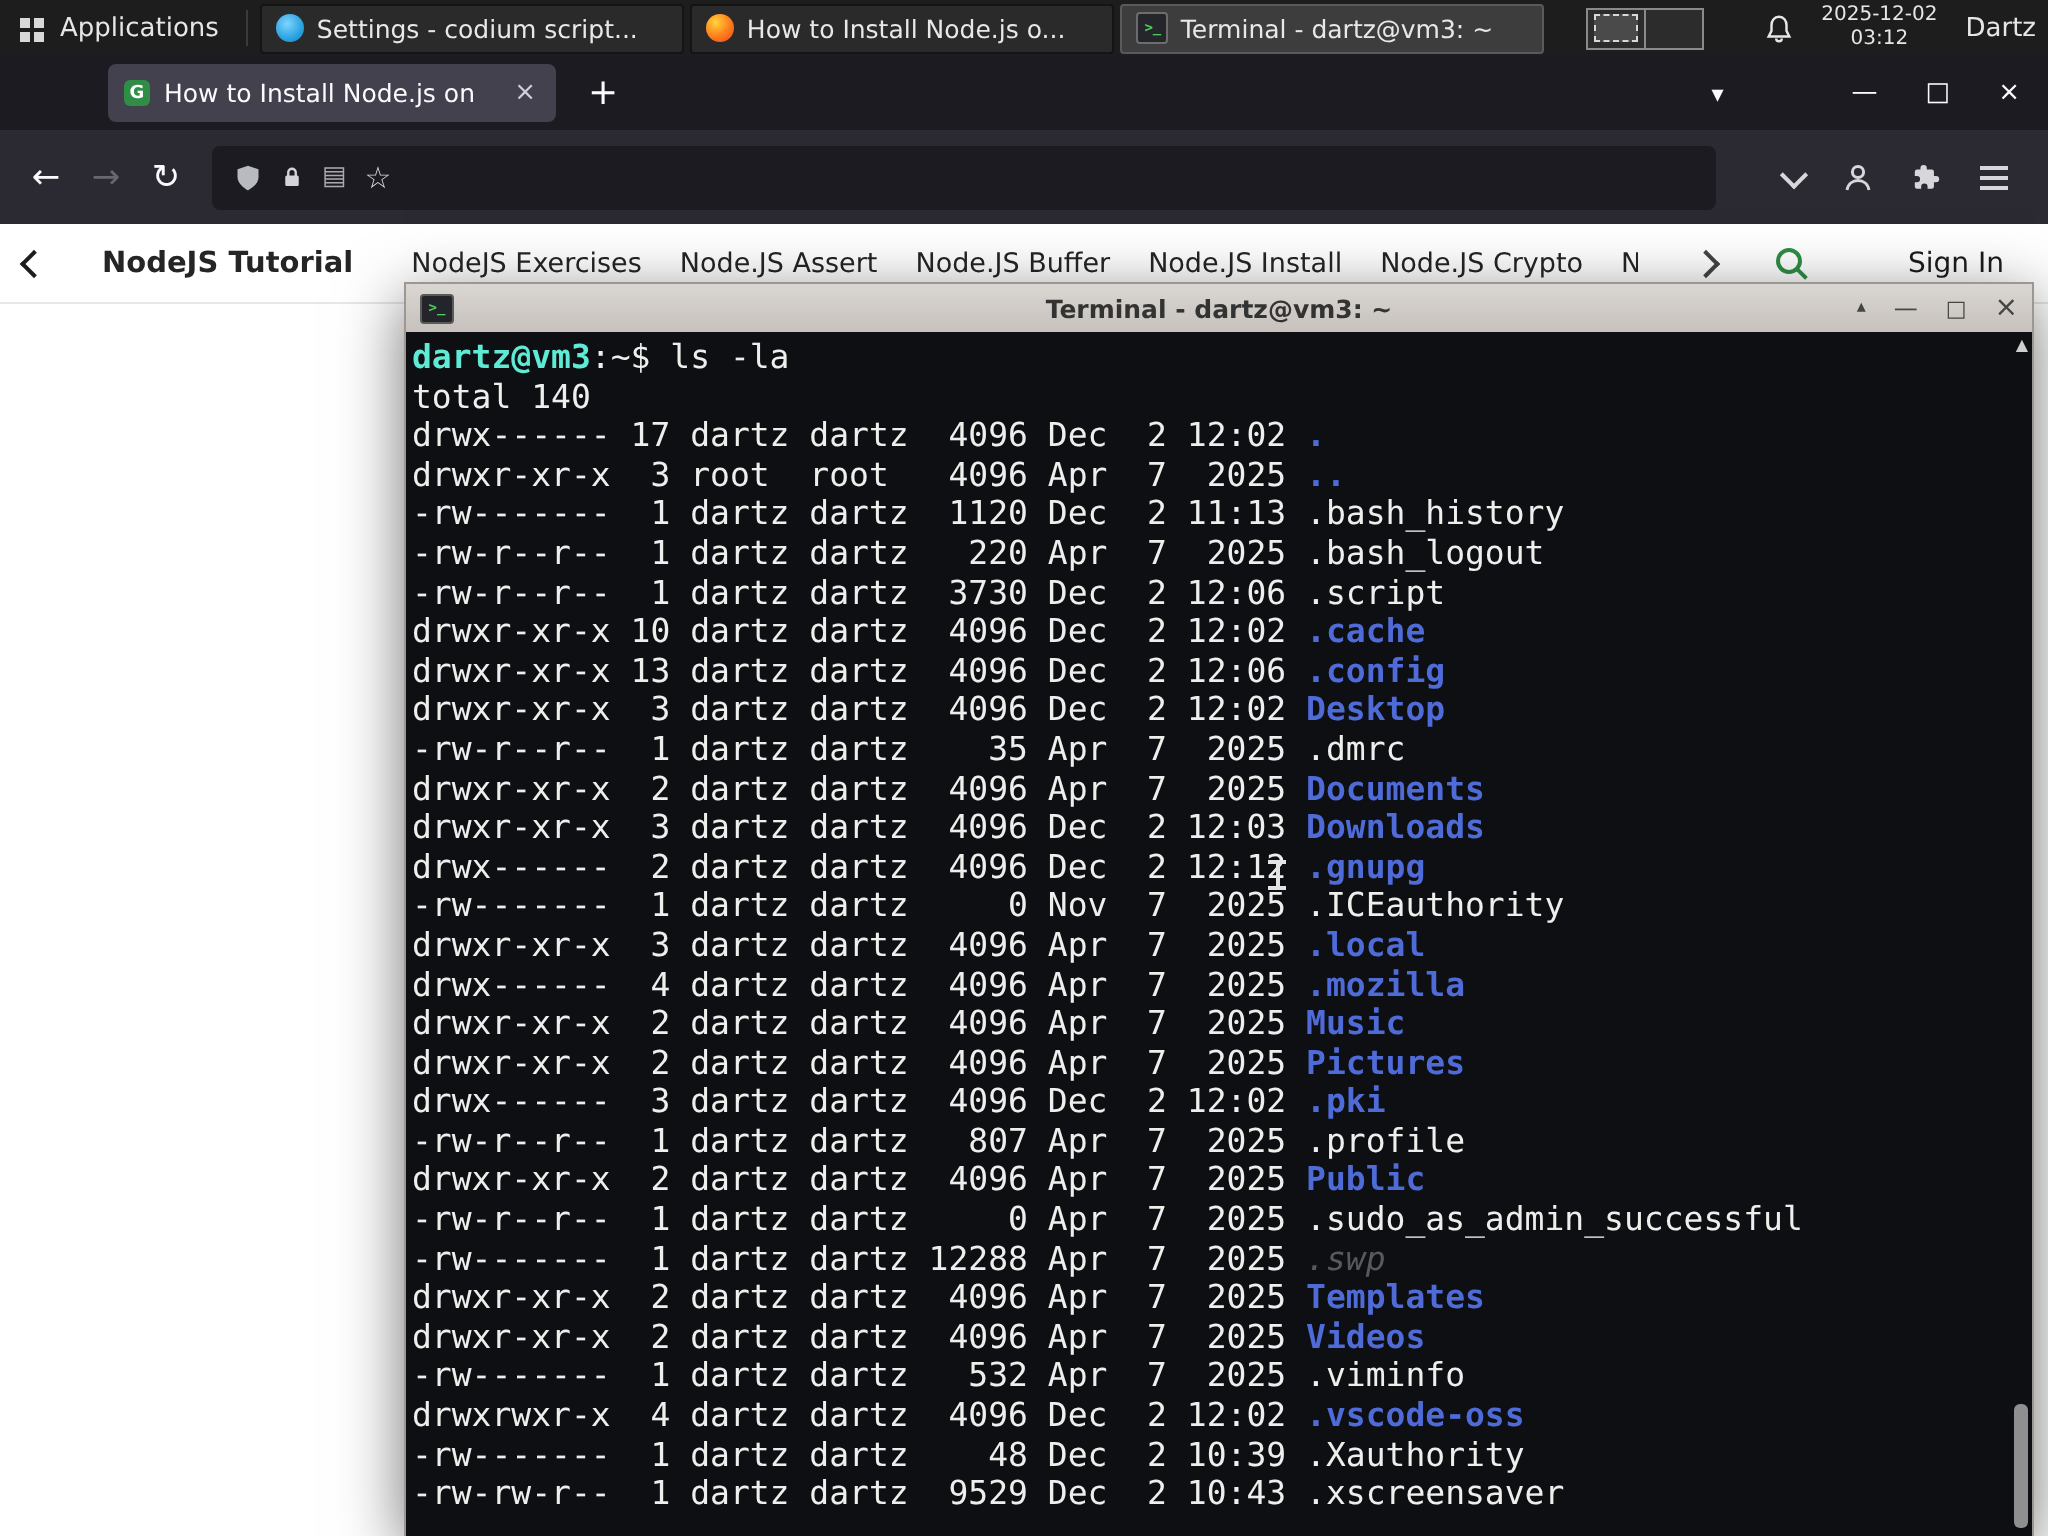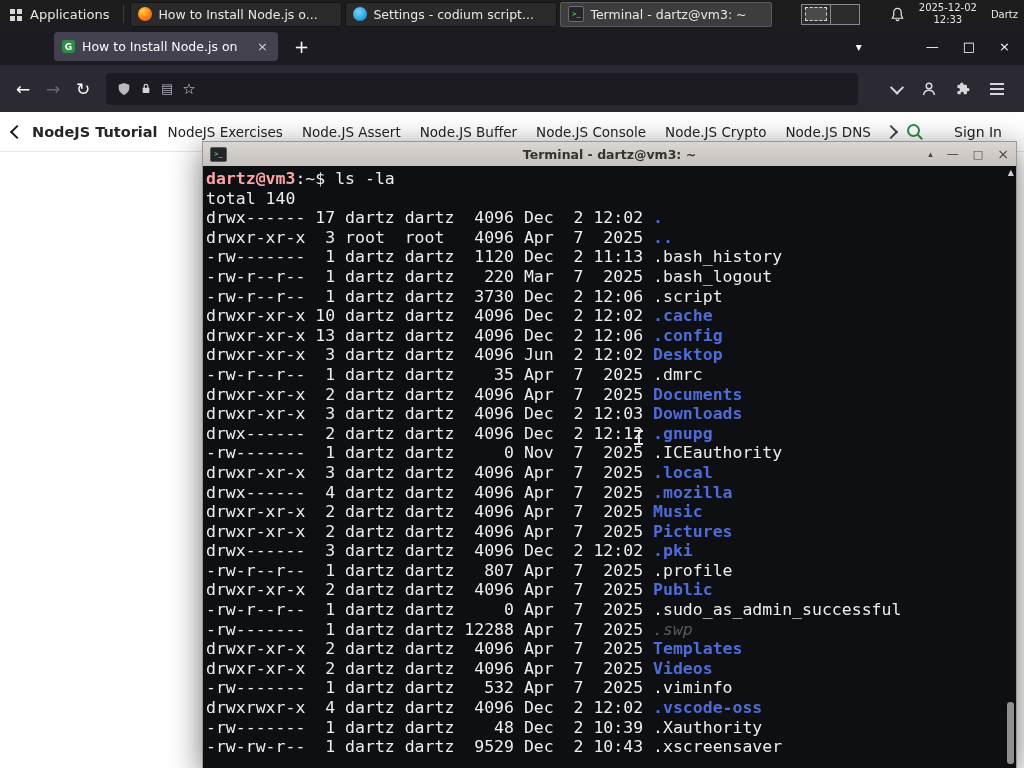--- a/index.html
+++ b/index.html
@@ -24,21 +24,21 @@
   .ic-codium{background:radial-gradient(circle at 40% 35%,#7fd4ff,#2aa3e0 60%,#1b7fc4);border-radius:50%;}
   .ic-terminal{background:#25262b;border:1px solid #6d6d6d;border-radius:2px;color:#4ccb5f;
                font:bold 7px "DejaVu Sans Mono",monospace;}
   .pager{margin-left:auto;display:flex;margin-right:30px;}
   .pager-cell{width:28px;height:19px;border:1px solid #8a8a8a;background:#2c2c2c;
               display:flex;align-items:center;justify-content:center;}
   .pager-cell + .pager-cell{border-left:none;}
   .pager-win{width:20px;height:12px;border:1px dashed #d8d8d8;background:#4a4a4a;}
   .bell{display:flex;align-items:center;margin-right:14px;}
   .clock{display:flex;flex-direction:column;align-items:center;font-size:10px;line-height:12px;margin-right:14px;}
-  .user{font-size:10px;margin-right:6px;}
+  .user{font-size:13px;margin-right:6px;}
 
   
   .browser{position:absolute;top:28px;left:0;right:0;bottom:0;background:#fff;display:flex;flex-direction:column;z-index:1;}
   .tabbar{height:37px;background:#1c1b22;display:flex;align-items:center;padding-left:54px;flex:0 0 auto;}
   .tab{height:29px;width:208px;background:#42414d;border-radius:4px;display:flex;align-items:center;
        gap:7px;padding:0 8px;color:#fbfbfe;font-size:12.5px;}
   .favicon{flex:0 0 13px;width:13px;height:13px;background:#2f8d46;border-radius:3px;
            color:#fff;font:bold 9px "DejaVu Sans",sans-serif;display:flex;align-items:center;justify-content:center;}
   .tab-title{flex:1;overflow:hidden;white-space:nowrap;}
   .tab-close{color:#cfcfd8;font-size:13px;padding:0 2px;}
@@ -56,21 +56,21 @@
   .url-text{flex:1;overflow:hidden;white-space:nowrap;color:#d3d3da;}
   .reader{color:#a9a9b2;font-size:13px;}
   .star{font-size:15px;color:#d3d3da;}
   .tool-icons{display:flex;align-items:center;gap:19px;padding-right:12px;}
   .chev-down{width:8px;height:8px;border-right:2px solid #d7d7db;border-bottom:2px solid #d7d7db;
              transform:rotate(45deg) translate(-1px,-1px);}
   .hamburger{width:14px;height:2px;background:#d7d7db;box-shadow:0 5px 0 #d7d7db,0 10px 0 #d7d7db;
              transform:translateY(-5px);}
 
   .sitenav{height:39px;background:#fff;border-bottom:1px solid #e7e7e7;display:flex;align-items:center;
-           padding:0 12px;gap:10px;color:#252525;font-size:13.5px;flex:0 0 auto;}
+           padding:0 12px;gap:29px;color:#252525;font-size:13.5px;flex:0 0 auto;}
   .chev-l{width:8px;height:8px;border-left:2.5px solid #1d1d1d;border-bottom:2.5px solid #1d1d1d;
           transform:rotate(45deg);flex:0 0 auto;}
   .chev-r{width:8px;height:8px;border-right:2px solid #444;border-top:2px solid #444;
           transform:rotate(45deg);flex:0 0 auto;}
   .nav-primary{font-weight:bold;font-size:14.5px;white-space:nowrap;}
   .nav-items{display:flex;gap:19px;overflow:hidden;flex:1;white-space:nowrap;}
   .nav-item{white-space:nowrap;}
   .signin{font-size:14px;color:#1c1c1c;margin-left:10px;padding:5px 10px;white-space:nowrap;}
   .page{flex:1;background:#fff;}
 
@@ -87,21 +87,21 @@
   .tb-shade{font-size:9px;}
   .tb-min{font-size:12px;}
   .tb-max{font-size:11px;}
   .tb-close{font-size:14px;}
   .term-menu{height:26px;background:#f6f5f3;border-left:1px solid #9d9791;border-right:1px solid #9d9791;
              display:flex;align-items:center;padding-left:6px;font-size:13.5px;color:#2d2d2d;flex:0 0 auto;}
   .menu-item{padding:0 11px;}
   .term-body{flex:1;background:#0e0f12;position:relative;overflow:hidden;
              border-left:1px solid #9d9791;border-right:1px solid #9d9791;}
   .term-body pre{margin:0;padding:3px 0 0 3px;font:16.5px/19.6px "DejaVu Sans Mono",monospace;color:#eeeeec;}
-  .t-green{color:#fca5a5;font-weight:bold;}
+  .t-green{color:#5eead4;font-weight:bold;}
   .t-dir{color:#4f6bd8;font-weight:bold;}
   .t-file{color:#eeeeec;}
   .t-dim{color:#57595b;font-style:italic;}
   .scroll-up{position:absolute;top:2px;right:2px;color:#cfcfcf;font-size:8px;}
   .scroll-thumb{position:absolute;right:2px;bottom:4px;width:7px;height:62px;background:#8f8f8f;border-radius:3px;}
 
   
   .ibeam{position:absolute;left:634px;top:430px;width:9px;height:17px;z-index:90;pointer-events:none;}
   .ibeam::before{content:"";position:absolute;left:3.5px;top:2px;bottom:2px;width:2px;background:#e3e3e3;}
   .ibeam::after{content:"";position:absolute;left:0;right:0;top:0;height:2px;background:#e3e3e3;
@@ -114,47 +114,47 @@
 <div class="screen">
 
   <div class="panel">
     <div class="app-btn">
       <span class="app-grid"></span>
       <span>Applications</span>
     </div>
     <div class="vsep"></div>
     <div class="win-list">
         <div class="win-btn">
+          <span class="tb-ic ic-codium"></span>
+          <span class="tb-label">Settings - codium script...</span>
+        </div>
+        <div class="win-btn">
           <span class="tb-ic ic-firefox"></span>
           <span class="tb-label">How to Install Node.js o...</span>
-        </div>
-        <div class="win-btn">
-          <span class="tb-ic ic-codium"></span>
-          <span class="tb-label">Settings - codium script...</span>
         </div>
         <div class="win-btn active">
           <span class="tb-ic ic-terminal">&gt;_</span>
           <span class="tb-label">Terminal - dartz@vm3: ~</span>
         </div>
       </div>
     <div class="pager">
       <span class="pager-cell">
           <span class="pager-win"></span>
         </span>
       <span class="pager-cell"></span>
     </div>
     <div class="bell">
       <svg width="15" height="15" viewBox="0 0 16 16" fill="none" stroke="#e6e6e6" stroke-width="1.3">
         <path d="M8 1.5c-2.5 0-4 2-4 4.5v3L2.5 12h11L12 9V6c0-2.5-1.5-4.5-4-4.5z"></path>
         <path d="M6.5 13a1.5 1.5 0 0 0 3 0"></path>
       </svg>
     </div>
     <div class="clock">
       <span>2025-12-02</span>
-      <span>12:33</span>
+      <span>03:12</span>
     </div>
     <div class="user">Dartz</div>
   </div>
 
   <div class="browser">
     <div class="tabbar">
       <div class="tab">
         <span class="favicon">G</span>
         <span class="tab-title">How to Install Node.js on</span>
         <span class="tab-close">×</span>
@@ -204,21 +204,21 @@
       </div>
     </div>
 
     <div class="sitenav">
       <span class="chev-l"></span>
       <span class="nav-primary">NodeJS Tutorial</span>
       <div class="nav-items">
           <span class="nav-item">NodeJS Exercises</span>
           <span class="nav-item">Node.JS Assert</span>
           <span class="nav-item">Node.JS Buffer</span>
-          <span class="nav-item">Node.JS Console</span>
+          <span class="nav-item">Node.JS Install</span>
           <span class="nav-item">Node.JS Crypto</span>
           <span class="nav-item">Node.JS DNS</span>
         </div>
       <span class="chev-r"></span>
       <span>
         <svg width="18" height="18" viewBox="0 0 18 18" fill="none" stroke="#2f8d46" stroke-width="2">
           <circle cx="7.5" cy="7.5" r="5.5"></circle>
           <line x1="11.8" y1="11.8" x2="16.2" y2="16.2"></line>
         </svg>
       </span>
@@ -238,25 +238,25 @@
         <span class="tb-max">□</span>
         <span class="tb-close">×</span>
       </span>
     </div>
     <div class="term-body">
       <pre><span class="t-green">dartz@vm3</span><span>:~$ ls -la
 </span><span>total 140
 </span><span>drwx------ 17 dartz dartz  4096 Dec  2 12:02 </span><span class="t-dir">.
 </span><span>drwxr-xr-x  3 root  root   4096 Apr  7  2025 </span><span class="t-dir">..
 </span><span>-rw-------  1 dartz dartz  1120 Dec  2 11:13 </span><span class="t-file">.bash_history
-</span><span>-rw-r--r--  1 dartz dartz   220 Mar  7  2025 </span><span class="t-file">.bash_logout
+</span><span>-rw-r--r--  1 dartz dartz   220 Apr  7  2025 </span><span class="t-file">.bash_logout
 </span><span>-rw-r--r--  1 dartz dartz  3730 Dec  2 12:06 </span><span class="t-file">.script
 </span><span>drwxr-xr-x 10 dartz dartz  4096 Dec  2 12:02 </span><span class="t-dir">.cache
 </span><span>drwxr-xr-x 13 dartz dartz  4096 Dec  2 12:06 </span><span class="t-dir">.config
-</span><span>drwxr-xr-x  3 dartz dartz  4096 Jun  2 12:02 </span><span class="t-dir">Desktop
+</span><span>drwxr-xr-x  3 dartz dartz  4096 Dec  2 12:02 </span><span class="t-dir">Desktop
 </span><span>-rw-r--r--  1 dartz dartz    35 Apr  7  2025 </span><span class="t-file">.dmrc
 </span><span>drwxr-xr-x  2 dartz dartz  4096 Apr  7  2025 </span><span class="t-dir">Documents
 </span><span>drwxr-xr-x  3 dartz dartz  4096 Dec  2 12:03 </span><span class="t-dir">Downloads
 </span><span>drwx------  2 dartz dartz  4096 Dec  2 12:12 </span><span class="t-dir">.gnupg
 </span><span>-rw-------  1 dartz dartz     0 Nov  7  2025 </span><span class="t-file">.ICEauthority
 </span><span>drwxr-xr-x  3 dartz dartz  4096 Apr  7  2025 </span><span class="t-dir">.local
 </span><span>drwx------  4 dartz dartz  4096 Apr  7  2025 </span><span class="t-dir">.mozilla
 </span><span>drwxr-xr-x  2 dartz dartz  4096 Apr  7  2025 </span><span class="t-dir">Music
 </span><span>drwxr-xr-x  2 dartz dartz  4096 Apr  7  2025 </span><span class="t-dir">Pictures
 </span><span>drwx------  3 dartz dartz  4096 Dec  2 12:02 </span><span class="t-dir">.pki

